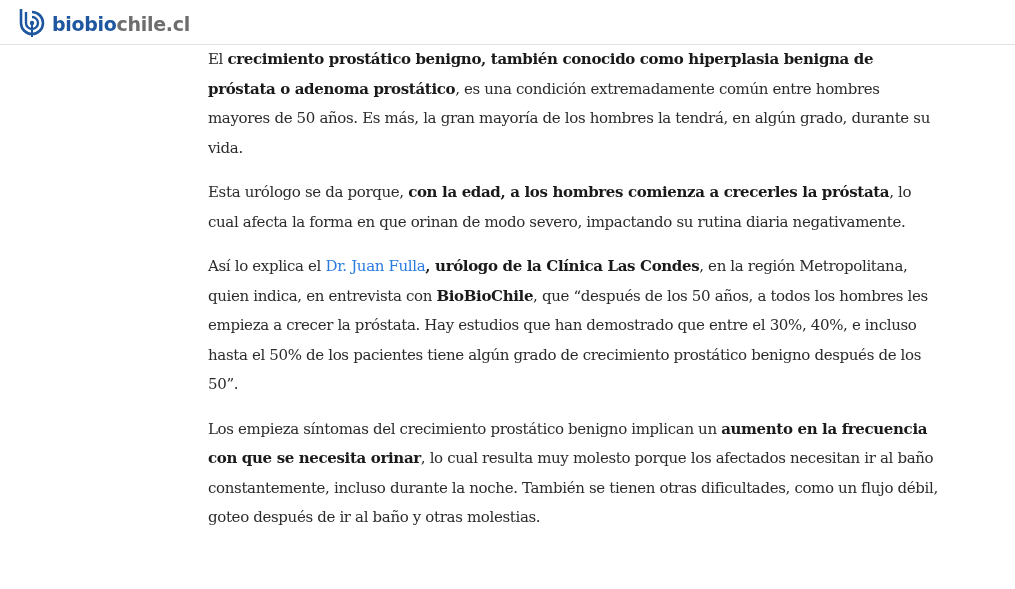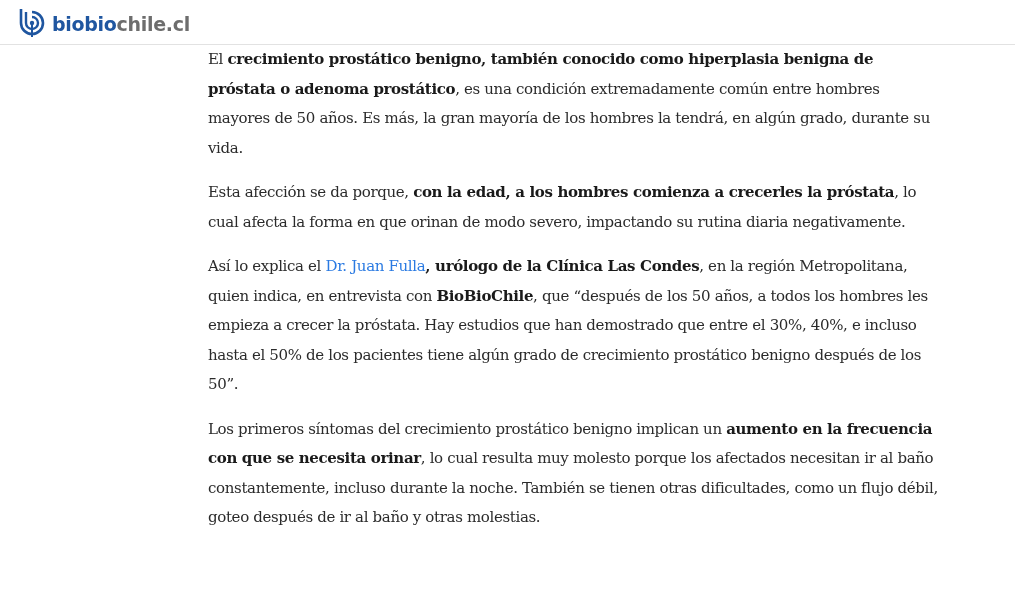--- a/index.html
+++ b/index.html
@@ -27,16 +27,16 @@
         <circle cx="14" cy="17" r="2.2" fill="#1f56a0"></circle>
         <line x1="14" y1="17" x2="14" y2="31" stroke="#1f56a0" stroke-width="2"></line>
       </svg>
     </span>
     <span class="logo-text"><span class="logo-a">biobio</span><span class="logo-b">chile.cl</span></span>
   </div>
 </div>
 
 <div class="article">
   <p><span>El </span><b>crecimiento prostático benigno, también conocido como hiperplasia benigna de próstata o adenoma prostático</b><span>, es una condición extremadamente común entre hombres mayores de 50 años. Es más, la gran mayoría de los hombres la tendrá, en algún grado, durante su vida.</span></p>
-  <p><span>Esta afección se da porque, </span><b>con la edad, a los hombres comienza a crecerles la próstata</b><span>, lo cual afecta la forma en que orinan de modo severo, impactando su rutina diaria negativamente.</span></p>
+  <p><span>Esta urólogo se da porque, </span><b>con la edad, a los hombres comienza a crecerles la próstata</b><span>, lo cual afecta la forma en que orinan de modo severo, impactando su rutina diaria negativamente.</span></p>
   <p><span>Así lo explica el </span><a class="link">Dr. Juan Fulla</a><b>, urólogo de la Clínica Las Condes</b><span>, en la región Metropolitana, quien indica, en entrevista con </span><b>BioBioChile</b><span>, que “después de los 50 años, a todos los hombres les empieza a crecer la próstata. Hay estudios que han demostrado que entre el 30%, 40%, e incluso hasta el 50% de los pacientes tiene algún grado de crecimiento prostático benigno después de los 50”.</span></p>
-  <p><span>Los primeros síntomas del crecimiento prostático benigno implican un </span><b>aumento en la frecuencia con que se necesita orinar</b><span>, lo cual resulta muy molesto porque los afectados necesitan ir al baño constantemente, incluso durante la noche. También se tienen otras dificultades, como un flujo débil, goteo después de ir al baño y otras molestias.</span></p>
+  <p><span>Los empieza síntomas del crecimiento prostático benigno implican un </span><b>aumento en la frecuencia con que se necesita orinar</b><span>, lo cual resulta muy molesto porque los afectados necesitan ir al baño constantemente, incluso durante la noche. También se tienen otras dificultades, como un flujo débil, goteo después de ir al baño y otras molestias.</span></p>
 </div>
 
 </body></html>

